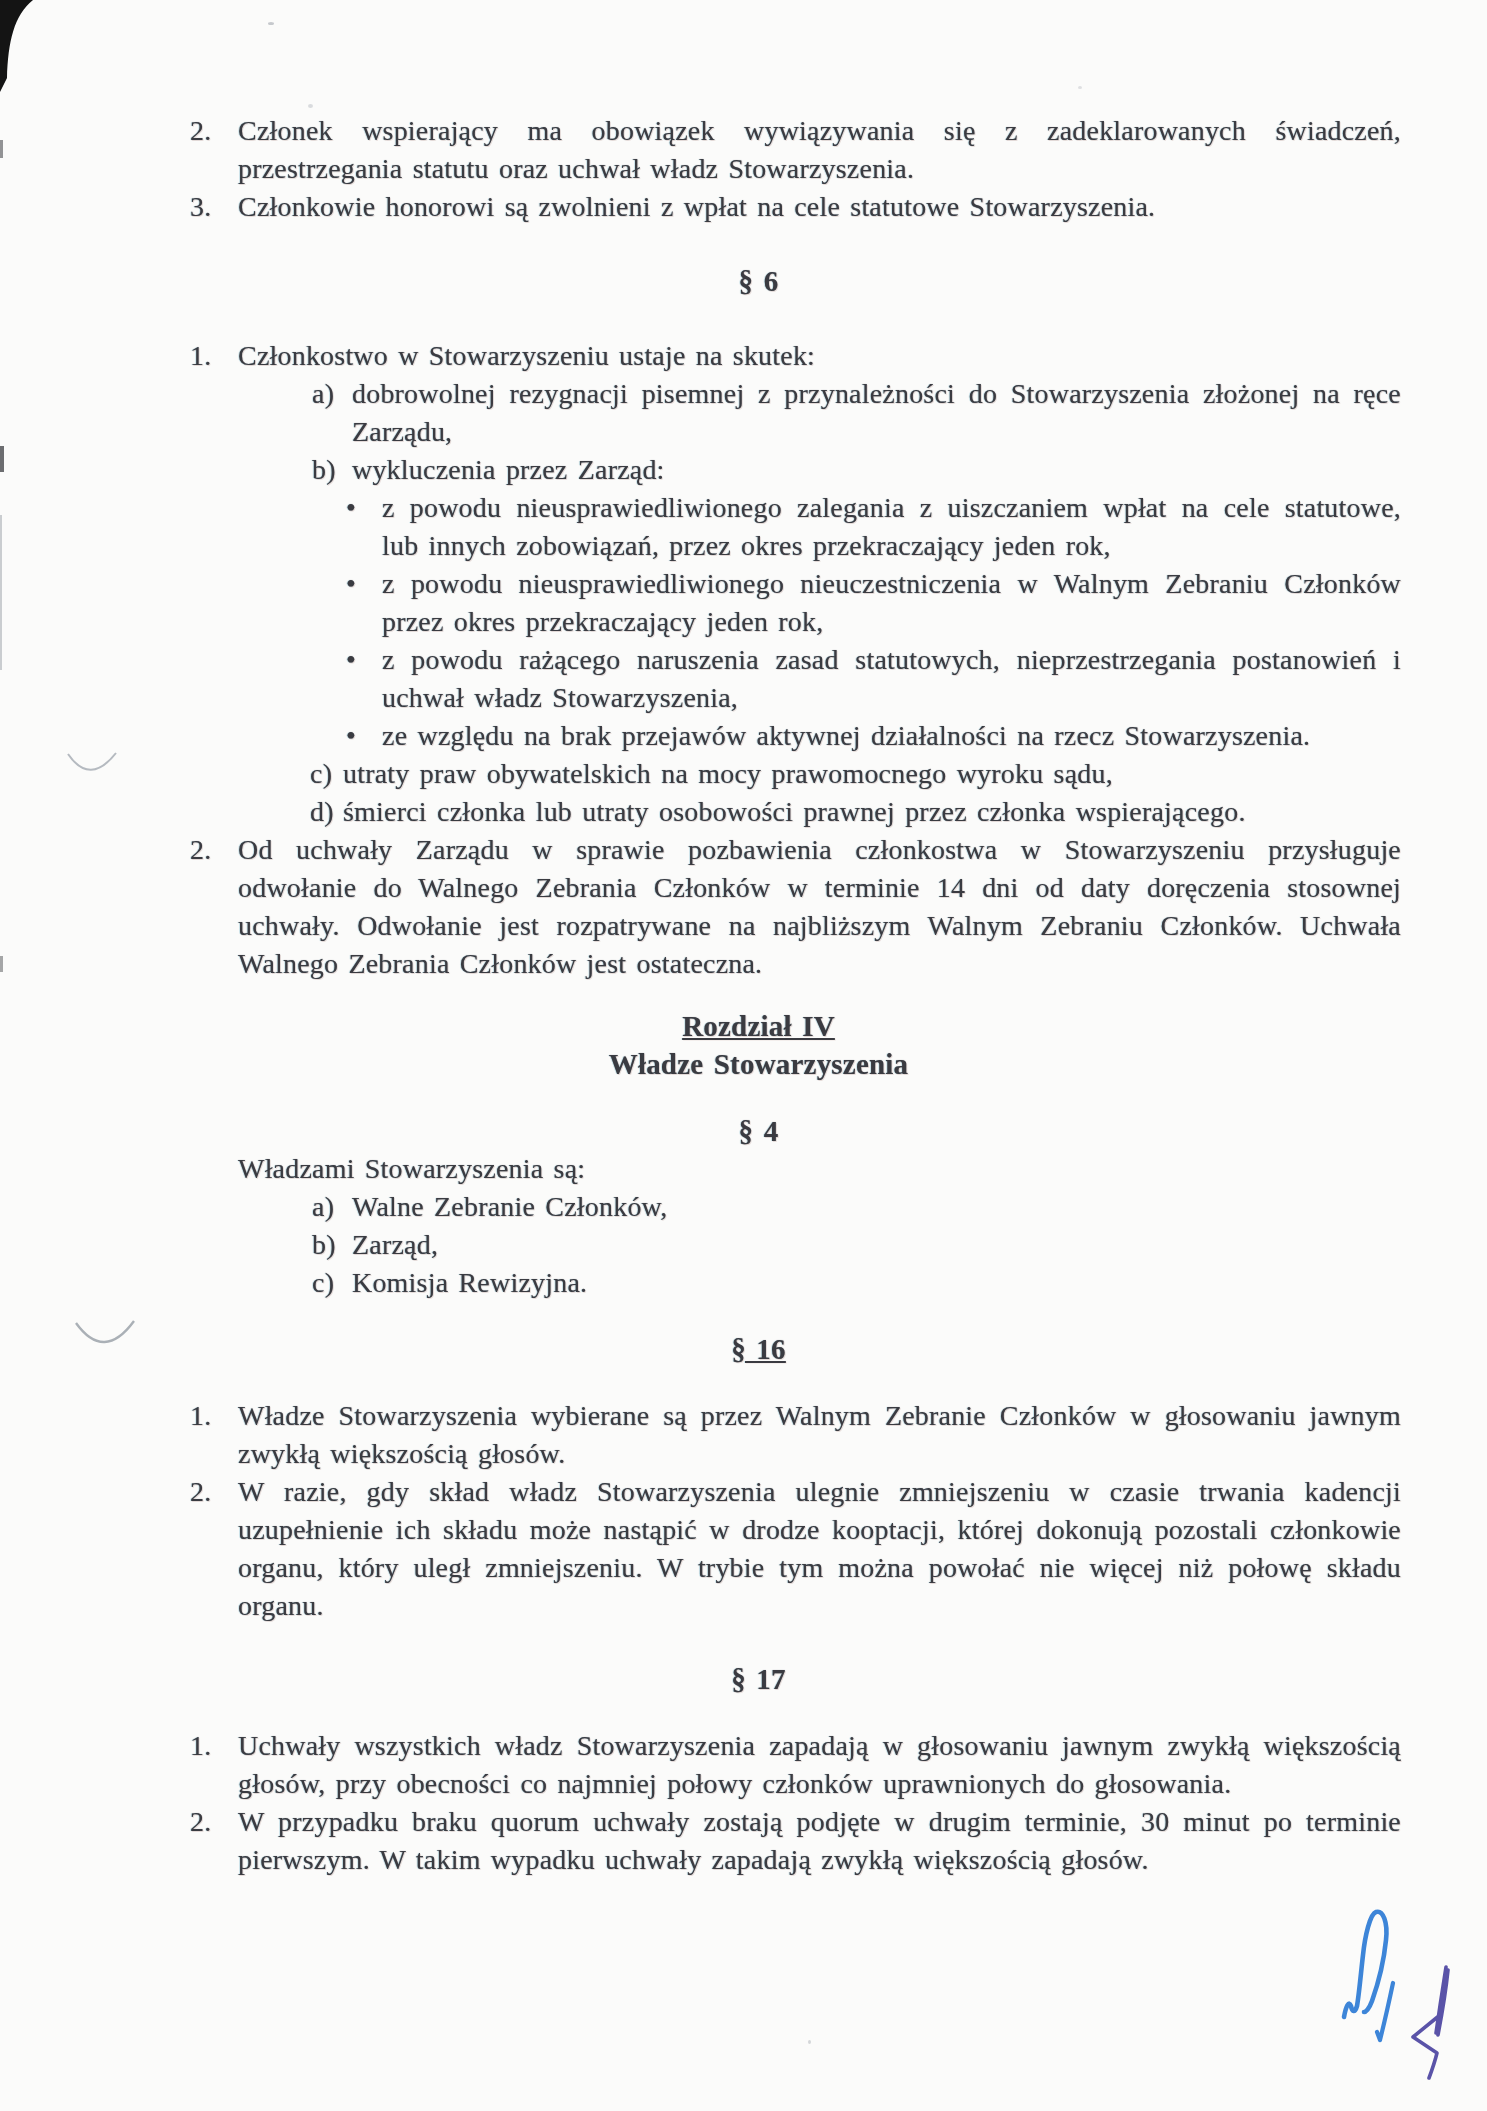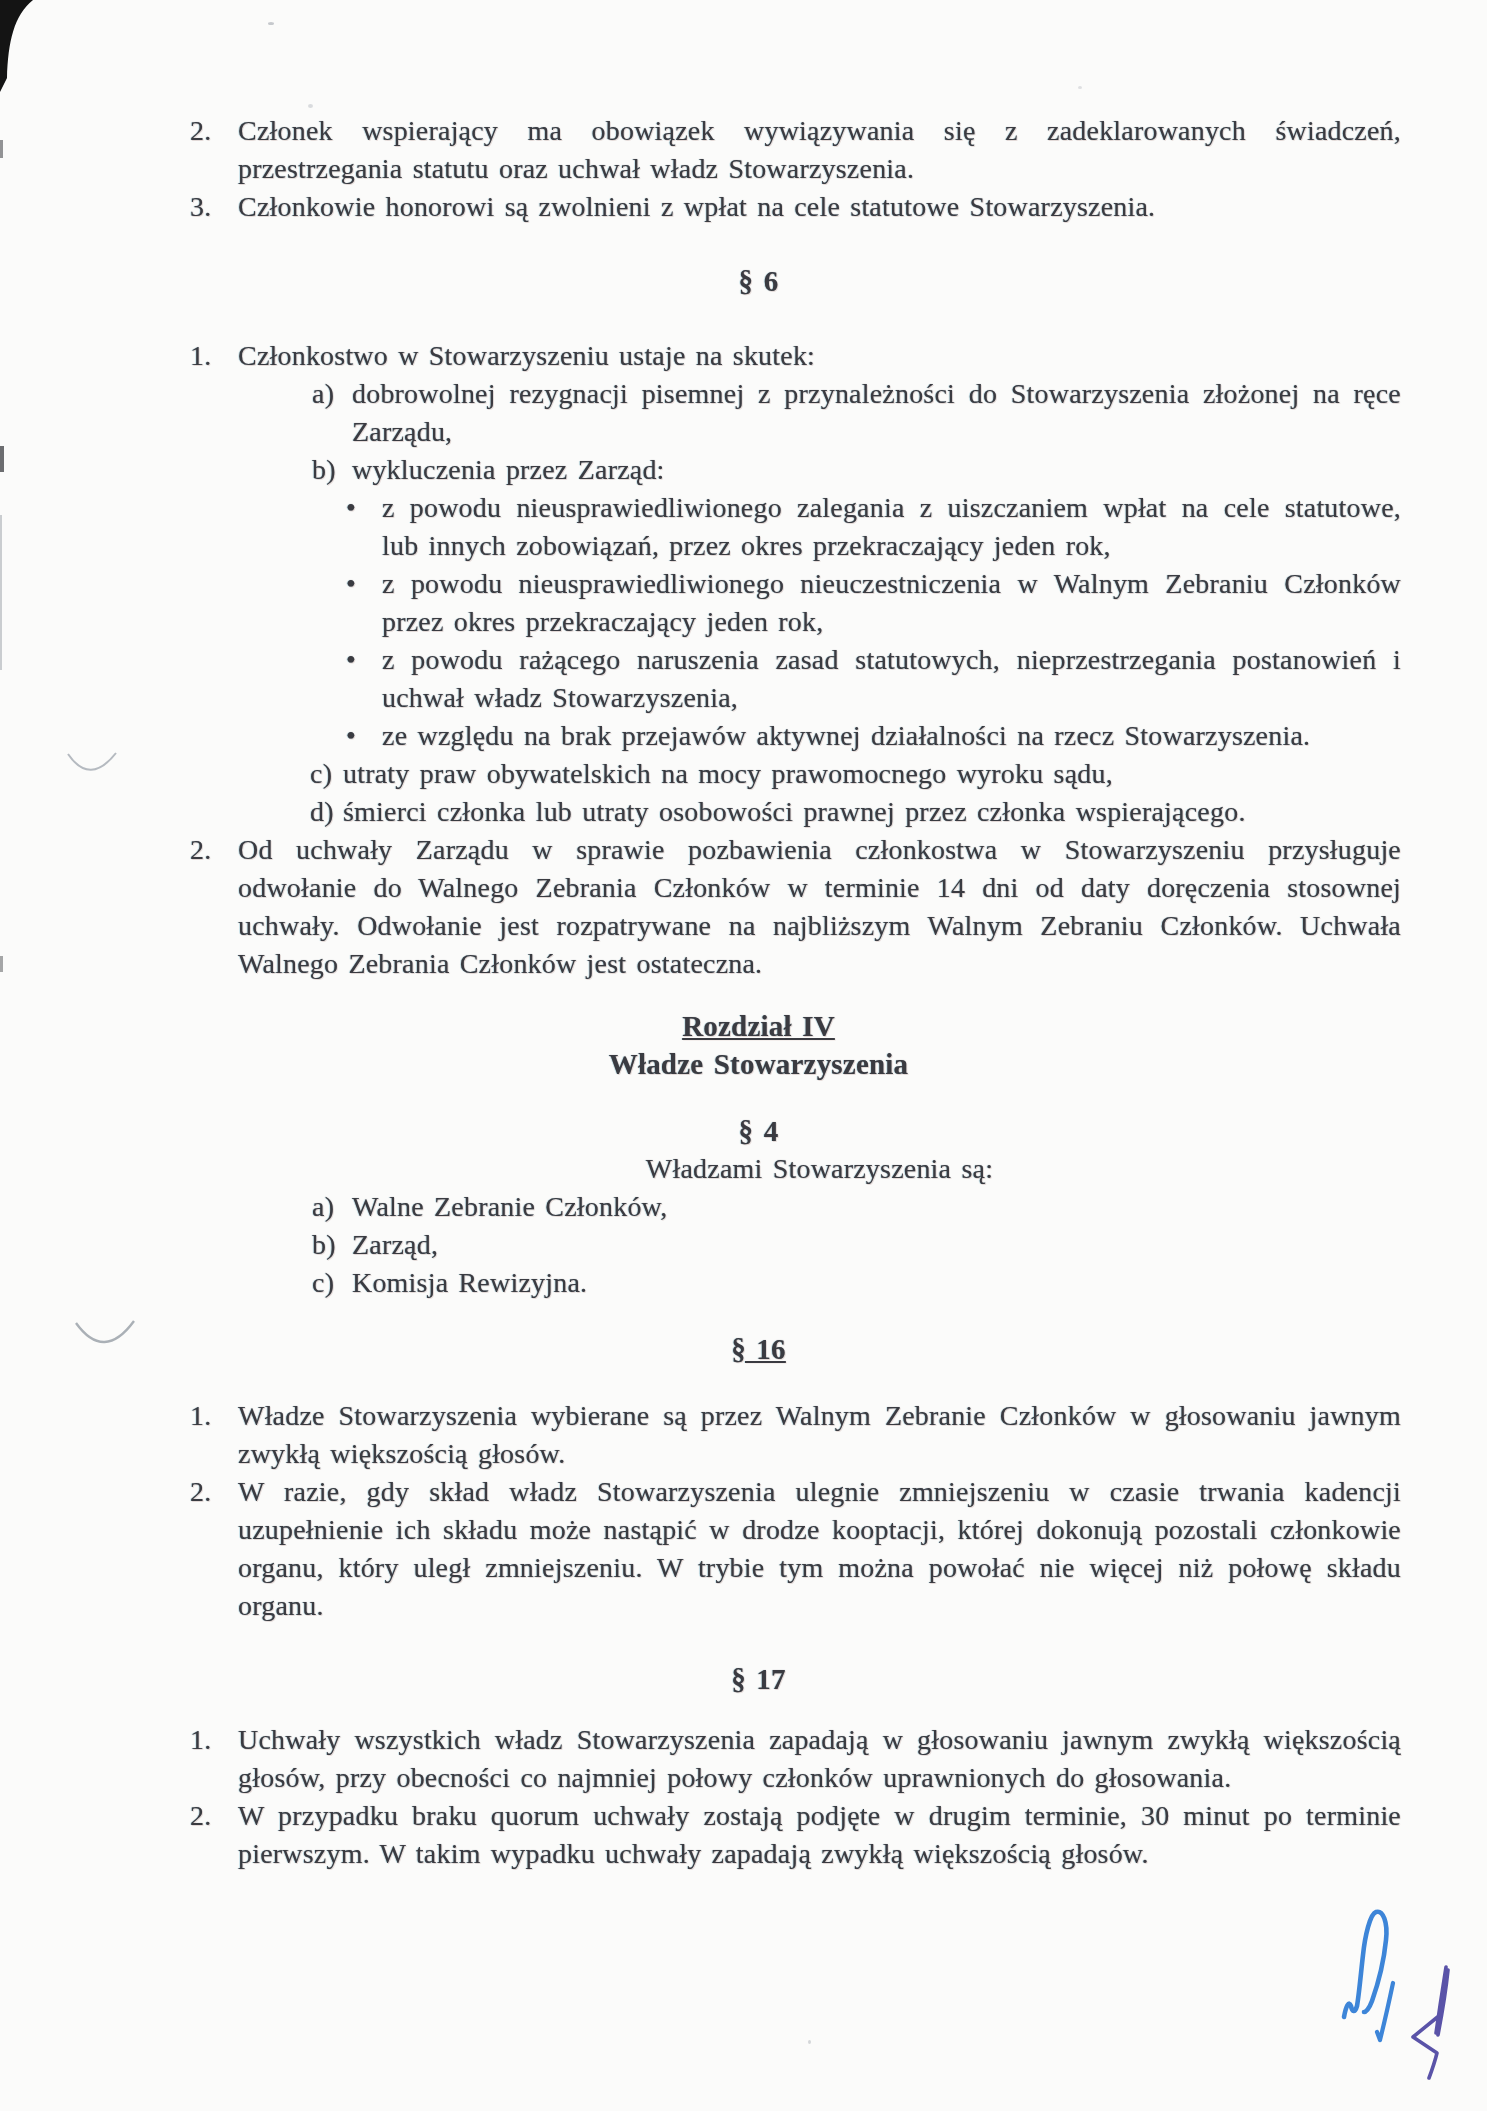--- a/index.html
+++ b/index.html
@@ -22,21 +22,21 @@
     word-spacing: 3px;
     text-shadow: -1px 0 0 rgba(60,170,200,0.20),
                  1px 0.5px 0 rgba(155,100,90,0.16),
                  0 0 1px rgba(70,70,80,0.55);
   }
 
   .li { display: flex; }
   .li .num { flex: 0 0 48px; }
   .li .txt { flex: 1; text-align: justify; }
 
-  .noindent { margin-left: 48px; text-align: center; }
+  .noindent { margin-left: 48px; }
 
   .sub { display: flex; margin-left: 122px; }
   .sub .lab { flex: 0 0 40px; }
   .sub .txt { flex: 1; text-align: justify; }
 
   .subcd { display: flex; margin-left: 120px; }
   .subcd .lab { flex: 0 0 33px; }
   .subcd .txt { flex: 1; text-align: justify; }
 
   .bullet { display: flex; margin-left: 156px; }
@@ -45,21 +45,21 @@
 
   .heading {
     text-align: center;
     font-weight: 700;
     font-size: 29px;
     margin-right: 74px; 
   }
   .h14 { margin-top: 36px; margin-bottom: 37px; }
   .h15 { margin-top: 29px; margin-bottom: 0; }
   .h16 { margin-top: 28px; margin-bottom: 29px; text-decoration: underline; }
-  .h17 { margin-top: 35px; margin-bottom: 23px; }
+  .h17 { margin-top: 35px; margin-bottom: 29px; }
   .chapter { margin-top: 24px; text-decoration: underline; }
 
   .top-block { padding-top: 112px; }
 
   
   .corner-artifact { position: absolute; left: 0; top: 0; }
   .edge-line {
     position: absolute; left: 0; width: 2px;
     background: #9aa0a5; opacity: 0.5;
   }

